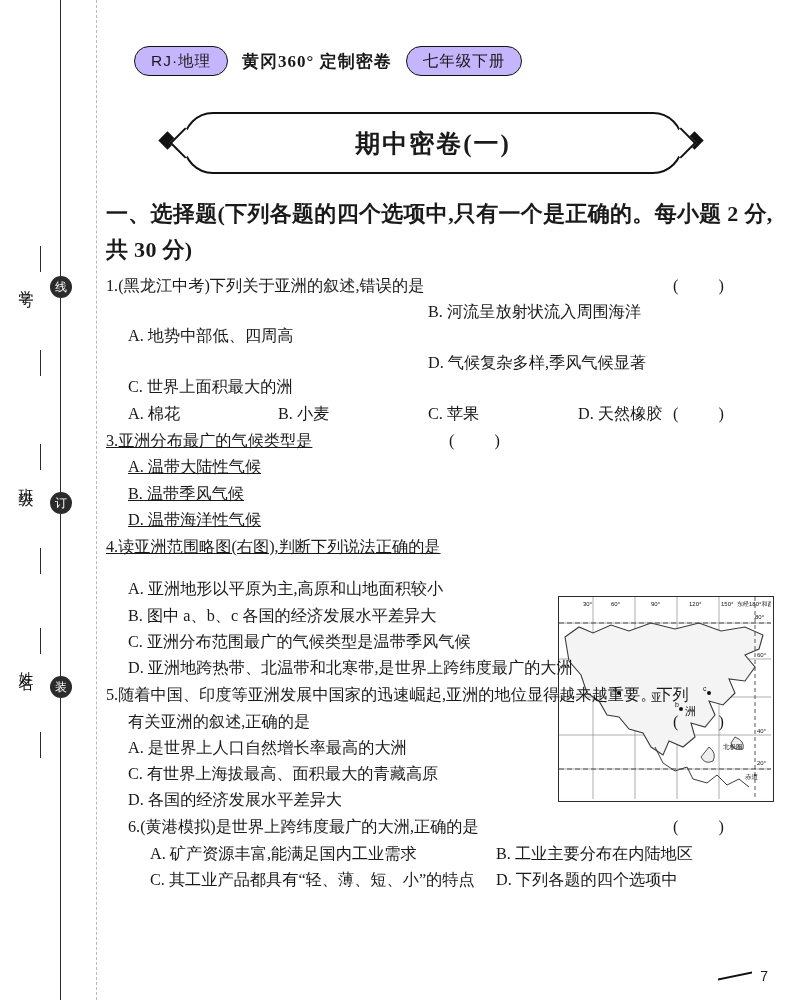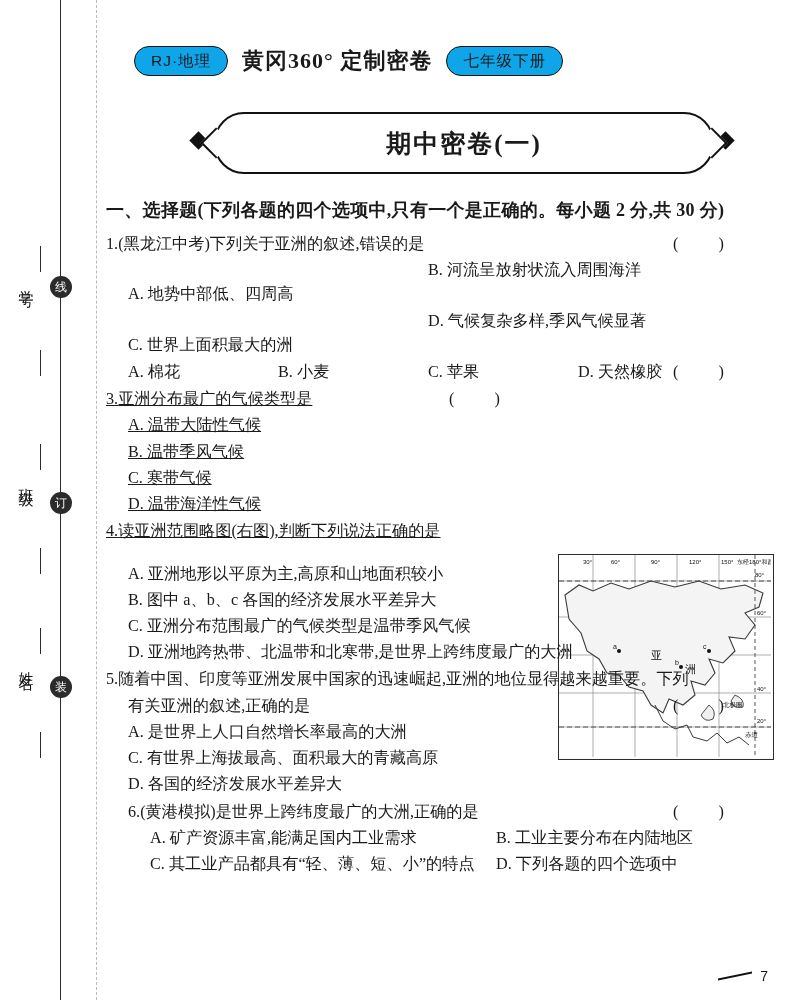--- a/index.html
+++ b/index.html
@@ -43,29 +43,29 @@
   }
   .hdr{
     position:absolute;left:38px;top:44px;width:620px;height:34px;
     display:flex;align-items:center;gap:14px;
   }
   .pill{
     border:1.6px solid #111;border-radius:17px;height:28px;
     display:flex;align-items:center;justify-content:center;
     padding:0 16px;font-size:15.5px;letter-spacing:1px;
     font-family:"Liberation Sans", sans-serif;
-    background:#0ea5e9;
+    background:#c4b5fd;
     white-space:nowrap;
   }
   .hdr-mid{
-    font-size:22px;font-weight:bold;letter-spacing:1px;white-space:nowrap;
+    font-size:17px;font-weight:bold;letter-spacing:1px;white-space:nowrap;
   }
   
   .banner-wrap{
-    position:absolute;left:96px;top:112px;width:540px;height:50px;
+    position:absolute;left:65px;top:112px;width:540px;height:50px;
   }
   .banner{
     position:absolute;left:22px;top:0;width:496px;height:58px;
     border:2px solid #111;border-radius:30px;
     display:flex;align-items:center;justify-content:center;
   }
   .banner::before,.banner::after{
     content:"";position:absolute;top:18px;width:20px;height:20px;
     background:#fff;border-left:2px solid #111;border-bottom:2px solid #111;
     transform:rotate(45deg);
@@ -80,21 +80,21 @@
     transform:rotate(45deg);
   }
   .diamond.l{left:0;}
   .diamond.r{right:0;}
   
   .content{
     position:absolute;left:10px;top:196px;width:676px;
     font-size:16.2px;line-height:1.62;
   }
   .sec-head{
-    font-weight:bold;font-size:18px;margin:0 0 6px 0;letter-spacing:0.3px;
+    font-weight:bold;font-size:22px;margin:0 0 6px 0;letter-spacing:0.3px;
   }
   .q{
     position:relative;margin:0 0 1px 0;
   }
   .q-line{
     display:block;position:relative;
   }
   .qnum{white-space:nowrap;}
   .paren{
     position:absolute;right:46px;letter-spacing:12px;
@@ -273,21 +273,20 @@
         </svg>
       </div>
 
       <div class="q float-q">
         <div class="q-line">
           <span class="qnum"><span>3.</span><span>亚洲分布最广的气候类型是</span></span>
           <span class="paren">(　)</span>
         </div>
         <div class="sub">A. 温带大陆性气候</div>
         <div class="sub">B. 温带季风气候</div>
-        <div class="sub">C. 寒带气候</div>
         <div class="sub">D. 温带海洋性气候</div>
       </div>
 
       <div class="q">
         <div class="q-line float-q">
           <span class="qnum"><span>4.</span><span>读亚洲范围略图(右图),判断下列说法正确的是</span></span>
         </div>
         <div class="sub" style="margin-top:16px">A. 亚洲地形以平原为主,高原和山地面积较小</div>
         <div class="sub">B. 图中 a、b、c 各国的经济发展水平差异大</div>
         <div class="sub">C. 亚洲分布范围最广的气候类型是温带季风气候</div>

